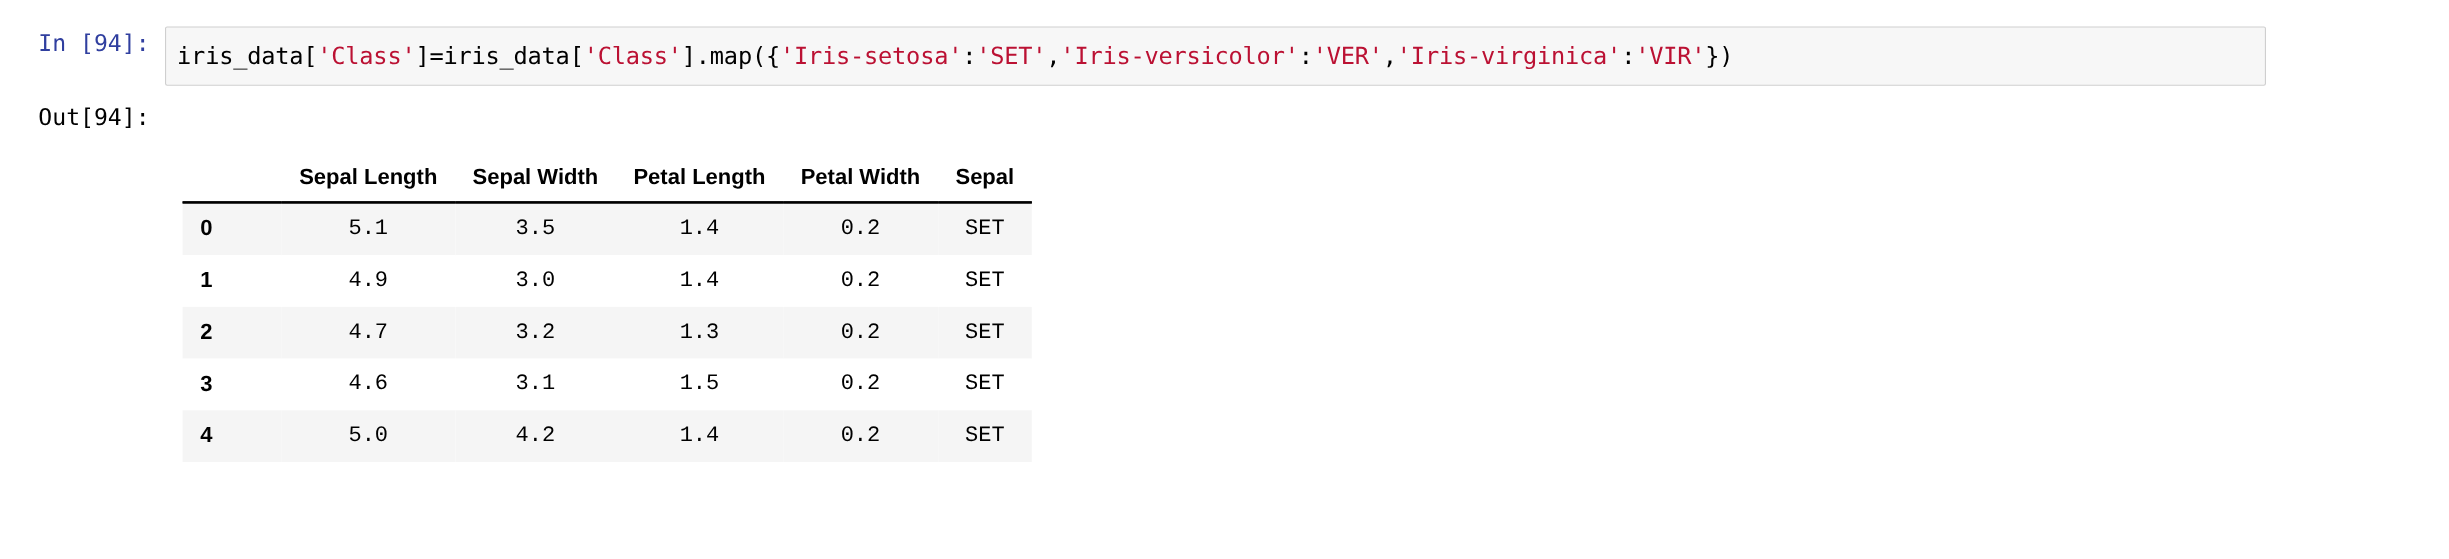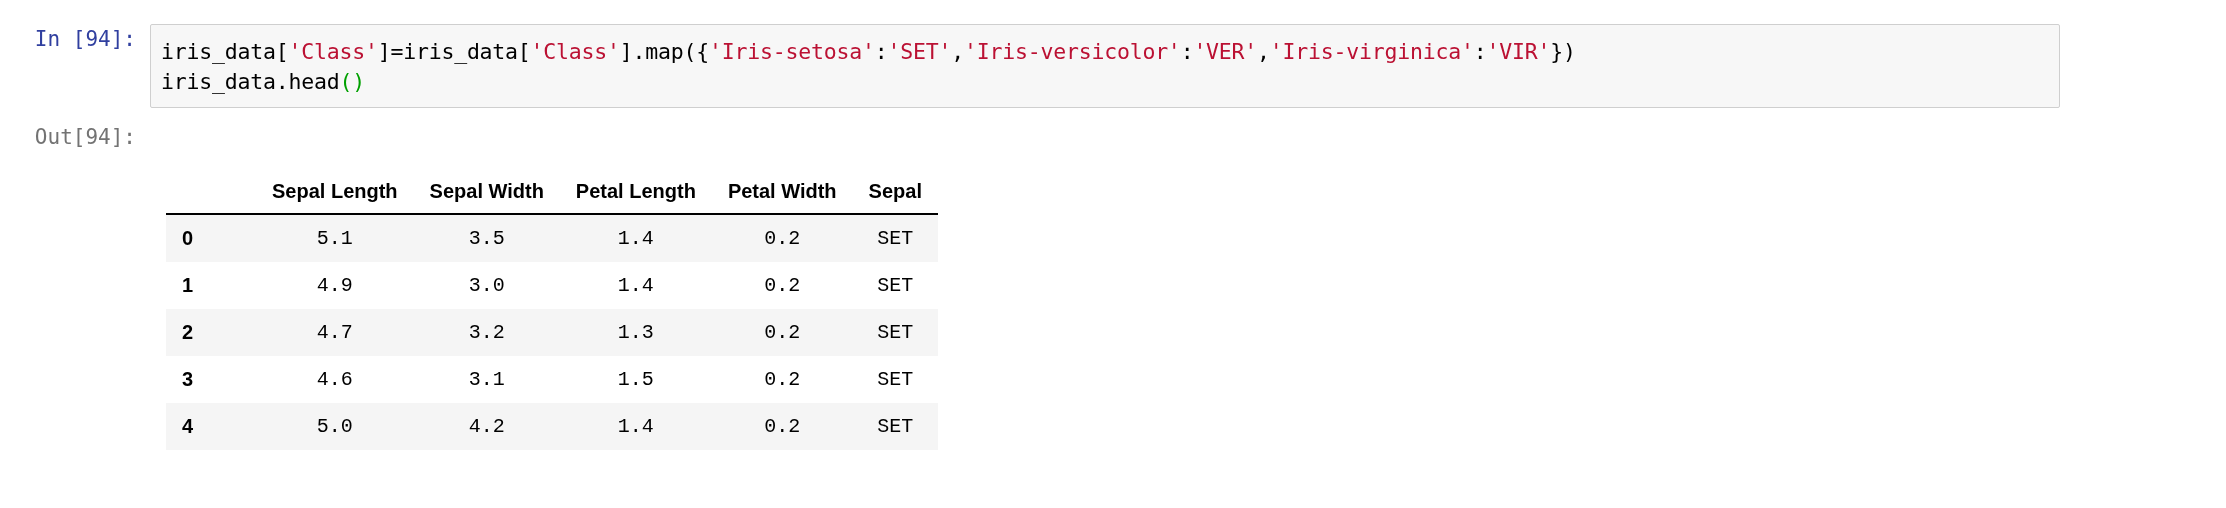--- a/index.html
+++ b/index.html
@@ -42,21 +42,21 @@
     line-height: 30px;
     white-space: pre;
     letter-spacing: 0px;
   }
 
   .prompt-in {
     color: #303f9f;
   }
 
   .prompt-out {
-    color: #737373;
+    color: #000000;
   }
 
   
   .code-wrap {
     flex: 1;
     min-width: 0;
     background: #f7f7f7;
     border: 1px solid #cfcfcf;
     border-radius: 2px;
     padding: 12px 0 10px 10px;
@@ -136,21 +136,20 @@
 </style>
 </head>
 <body>
 
 <div class="notebook">
 
   <div class="cell input-cell">
     <div class="prompt prompt-in">In [94]:</div>
     <div class="code-wrap">
       <div class="code-line"><span class="tok-punct">iris_data[</span><span class="tok-str">'Class'</span><span class="tok-punct">]=iris_data[</span><span class="tok-str">'Class'</span><span class="tok-punct">].map({</span><span class="tok-str">'Iris-setosa'</span><span class="tok-punct">:</span><span class="tok-str">'SET'</span><span class="tok-punct">,</span><span class="tok-str">'Iris-versicolor'</span><span class="tok-punct">:</span><span class="tok-str">'VER'</span><span class="tok-punct">,</span><span class="tok-str">'Iris-virginica'</span><span class="tok-punct">:</span><span class="tok-str">'VIR'</span><span class="tok-punct">})</span></div>
-      <div class="code-line"><span class="tok-punct">iris_data.head</span><span class="tok-fn">()</span></div>
     </div>
   </div>
 
   <div class="cell output-cell">
     <div class="prompt prompt-out">Out[94]:</div>
     <div class="output-body">
       <table class="dataframe">
         <thead>
           <tr>
             <th class="corner idx-col"></th>

